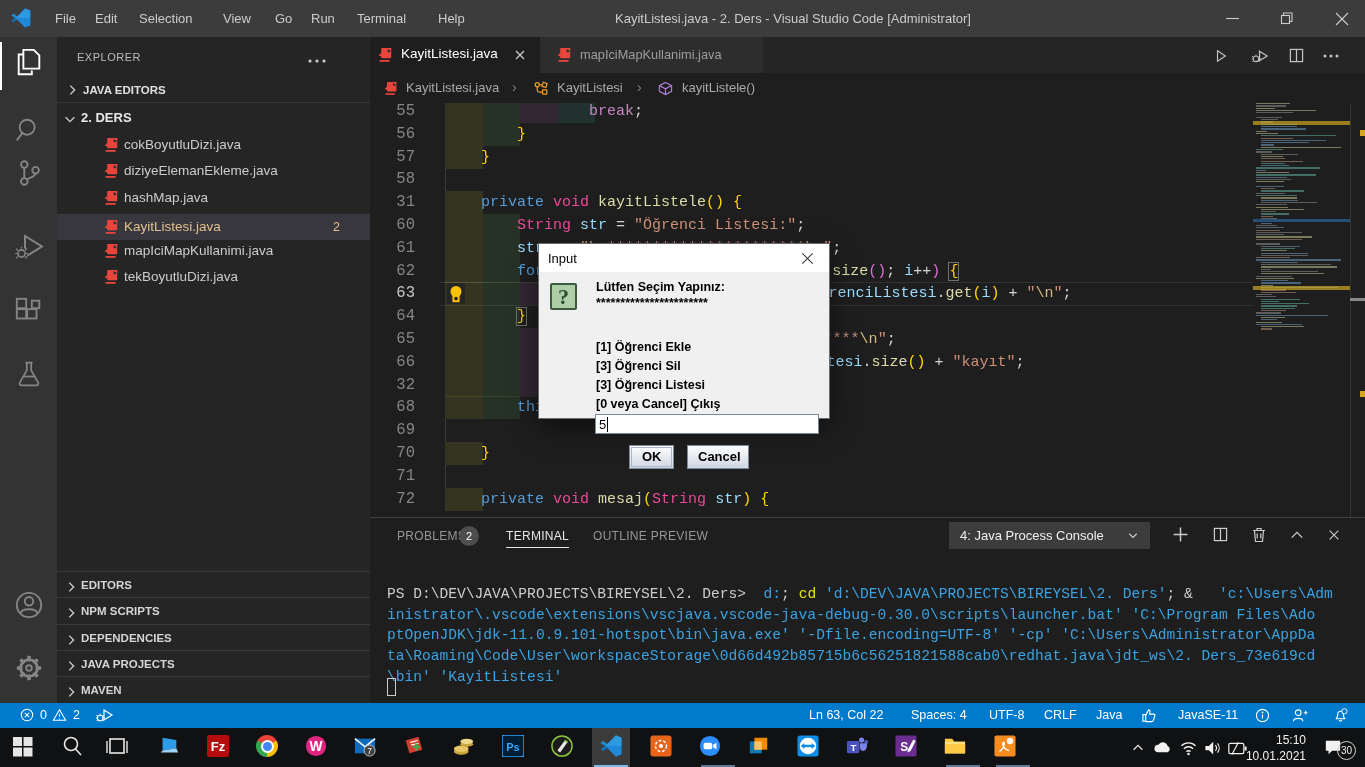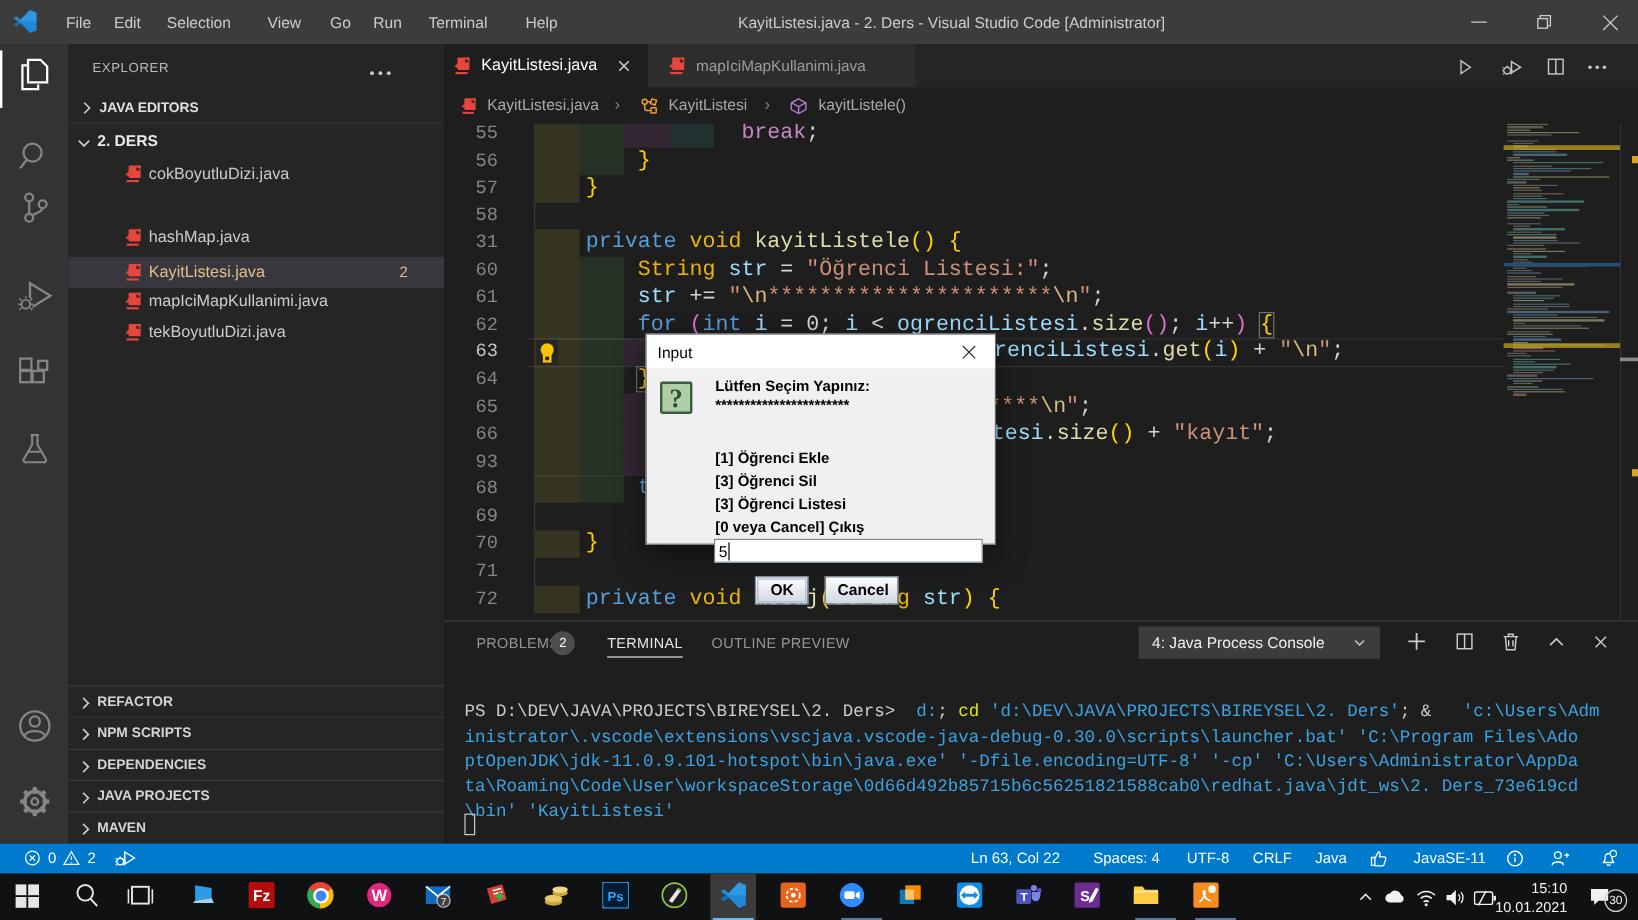--- a/index.html
+++ b/index.html
@@ -15,45 +15,45 @@
   
   #sidebar { position:absolute; left:57px; top:37px; width:313px; height:666px; background:#252526; color:#cccccc; }
   .sechdr { position:absolute; left:0; width:313px; height:26px; border-top:1px solid rgba(97,97,97,.35); font-weight:bold; font-size:11.5px; color:#d5d5d5; line-height:26px; }
   .sechdr .chev { position:absolute; left:7px; top:5px; }
   .sechdr .lbl { position:absolute; left:24px; }
   .filerow { position:absolute; left:0; width:313px; height:26px; line-height:26px; font-size:13.5px; color:#cccccc; }
   
   #editor { position:absolute; left:370px; top:103px; width:995px; height:414px; background:#1e1e1e; overflow:hidden; }
   #tabbar { position:absolute; left:370px; top:37px; width:995px; height:36px; background:#252526; }
   #breadcrumb { position:absolute; left:370px; top:73px; width:995px; height:30px; background:#1e1e1e; color:#a9a9a9; font-size:13px; line-height:30px; }
-  .codeline { position:absolute; font-family:"Liberation Mono", monospace; font-size:18px; white-space:pre; line-height:23px; height:23px; letter-spacing:0px; }
+  .codeline { position:absolute; font-family:"Liberation Mono", monospace; font-size:15px; white-space:pre; line-height:23px; height:23px; letter-spacing:0px; }
   .lnum { position:absolute; width:49px; text-align:right; color:#858585; font-family:"Liberation Mono", monospace; font-size:15.6px; line-height:23px; height:23px; }
   .ind { position:absolute; height:23px; width:37.6px; }
   .i1 { background:rgba(255,255,64,.10); }
   .i2 { background:rgba(127,255,127,.09); }
   .i3 { background:rgba(255,127,255,.09); }
   .i4 { background:rgba(79,236,236,.09); }
   
-  .kw { color:#569cd6; } .ctl { color:#c586c0; } .ty { color:#eab308; }
+  .kw { color:#569cd6; } .ctl { color:#c586c0; } .ty { color:#ec4899; }
   .fn { color:#dcdcaa; } .vr { color:#9cdcfe; } .st { color:#ce9178; }
   .esc { color:#d7ba7d; } .pl { color:#d4d4d4; } .b1 { color:#ffd700; }
   .b2 { color:#da70d6; }
   
   #panel { position:absolute; left:370px; top:517px; width:995px; height:186px; background:#1e1e1e; border-top:1px solid #404040; }
   .ptab { position:absolute; top:0; height:36px; line-height:36px; font-size:12px; color:#969696; letter-spacing:.3px; }
   .termline { position:absolute; font-family:"Liberation Mono", monospace; font-size:14.6px; white-space:pre; line-height:20.7px; color:#cccccc; }
   .tc { color:#3ba3e3; } .ty2 { color:#e5e510; }
   
   #statusbar { position:absolute; left:0; top:703px; width:1365px; height:25px; background:#007acc; color:#ffffff; font-size:12.5px; }
   .sbi { position:absolute; top:0; height:25px; line-height:25px; }
   
   #taskbar { position:absolute; left:0; top:728px; width:1365px; height:39px; background:#101112; }
   .tbi { position:absolute; top:7px; width:22px; height:22px; }
   
-  #dialog { position:absolute; left:538px; top:243px; width:292px; height:176px; background:#f0f0f0; box-shadow:0 10px 24px rgba(0,0,0,.5); border:1px solid #6c6c6c;margin-top:35px; }
+  #dialog { position:absolute; left:538px; top:243px; width:292px; height:176px; background:#f0f0f0; box-shadow:0 10px 24px rgba(0,0,0,.5); border:1px solid #6c6c6c; }
   #dlgtitle { position:absolute; left:0; top:0; width:290px; height:28px; background:#ffffff; }
   .dlgtext { position:absolute; font-weight:bold; font-size:12.5px; color:#000000; }
 </style>
 </head>
 <body>
 <div id="root">
   <svg width="0" height="0" style="position:absolute">
     <defs>
       <g id="cup">
         <rect x="3.2" y="1" width="10" height="10.3" rx="0.8" fill="#e8453c"></rect>
@@ -195,20 +195,26 @@
           <path fill="none" stroke="#cccccc" stroke-width="1.6" d="M3,6 l5,5 l5,-5"></path>
         </svg>
       <span style="position:absolute;left:24px">2. DERS</span>
     </div>
     <div class="filerow" style="top:95px">
         <svg class="abs" style="left:47px;top:5px" width="16" height="16" viewBox="0 0 16 16">
           <use href="#cup"></use>
         </svg>
         <span style="position:absolute;left:67px">cokBoyutluDizi.java</span>
       </div>
+    <div class="filerow" style="top:121px">
+        <svg class="abs" style="left:47px;top:5px" width="16" height="16" viewBox="0 0 16 16">
+          <use href="#cup"></use>
+        </svg>
+        <span style="position:absolute;left:67px">diziyeElemanEkleme.java</span>
+      </div>
     <div class="filerow" style="top:148px">
         <svg class="abs" style="left:47px;top:5px" width="16" height="16" viewBox="0 0 16 16">
           <use href="#cup"></use>
         </svg>
         <span style="position:absolute;left:67px">hashMap.java</span>
       </div>
     <div class="filerow" style="top:177px;background:#37373d;color:#e2c08d">
         <svg class="abs" style="left:47px;top:5px" width="16" height="16" viewBox="0 0 16 16">
           <use href="#cup"></use>
         </svg>
@@ -225,21 +231,21 @@
         <svg class="abs" style="left:47px;top:5px" width="16" height="16" viewBox="0 0 16 16">
           <use href="#cup"></use>
         </svg>
         <span style="position:absolute;left:67px">tekBoyutluDizi.java</span>
       </div>
 
     <div class="sechdr" style="top:534px">
         <span class="chev"><svg width="14" height="14" viewBox="0 0 16 16">
             <path fill="none" stroke="#cccccc" stroke-width="1.6" d="M6,3 l5,5 l-5,5"></path>
           </svg></span>
-        <span class="lbl">REFACTOR</span>
+        <span class="lbl">EDITORS</span>
       </div>
     <div class="sechdr" style="top:587px">
         <span class="chev"><svg width="14" height="14" viewBox="0 0 16 16">
             <path fill="none" stroke="#cccccc" stroke-width="1.6" d="M6,3 l5,5 l-5,5"></path>
           </svg></span>
         <span class="lbl">DEPENDENCIES</span>
       </div>
     <div class="sechdr" style="top:560px">
         <span class="chev"><svg width="14" height="14" viewBox="0 0 16 16">
             <path fill="none" stroke="#cccccc" stroke-width="1.6" d="M6,3 l5,5 l-5,5"></path>
@@ -306,21 +312,21 @@
     <div class="lnum" style="left:-4px;top:42.6px">57</div>
     <div class="lnum" style="left:-4px;top:65.4px">58</div>
     <div class="lnum" style="left:-4px;top:88.2px">31</div>
     <div class="lnum" style="left:-4px;top:111px">60</div>
     <div class="lnum" style="left:-4px;top:133.8px">61</div>
     <div class="lnum" style="left:-4px;top:156.6px">62</div>
     <div class="lnum" style="left:-4px;top:179.4px;color:#c6c6c6">63</div>
     <div class="lnum" style="left:-4px;top:202.2px">64</div>
     <div class="lnum" style="left:-4px;top:225px">65</div>
     <div class="lnum" style="left:-4px;top:247.8px">66</div>
-    <div class="lnum" style="left:-4px;top:270.6px">93</div>
+    <div class="lnum" style="left:-4px;top:270.6px">32</div>
     <div class="lnum" style="left:-4px;top:293.4px">68</div>
     <div class="lnum" style="left:-4px;top:316.2px">69</div>
     <div class="lnum" style="left:-4px;top:339px">70</div>
     <div class="lnum" style="left:-4px;top:361.8px">71</div>
     <div class="lnum" style="left:-4px;top:384.6px">72</div>
 
     <div class="ind i1" style="left:75px;top:-3px"></div>
       <div class="ind i2" style="left:112.6px;top:-3px"></div>
       <div class="ind i3" style="left:150.2px;top:-3px"></div>
       <div class="ind i4" style="left:187.8px;top:-3px"></div>

